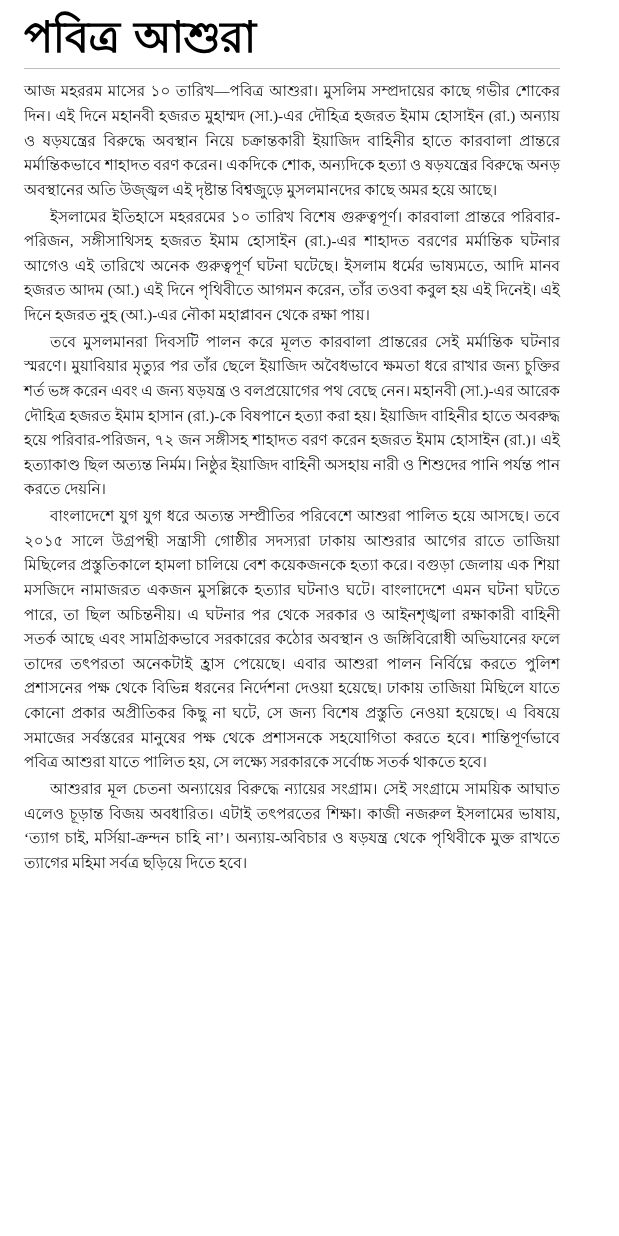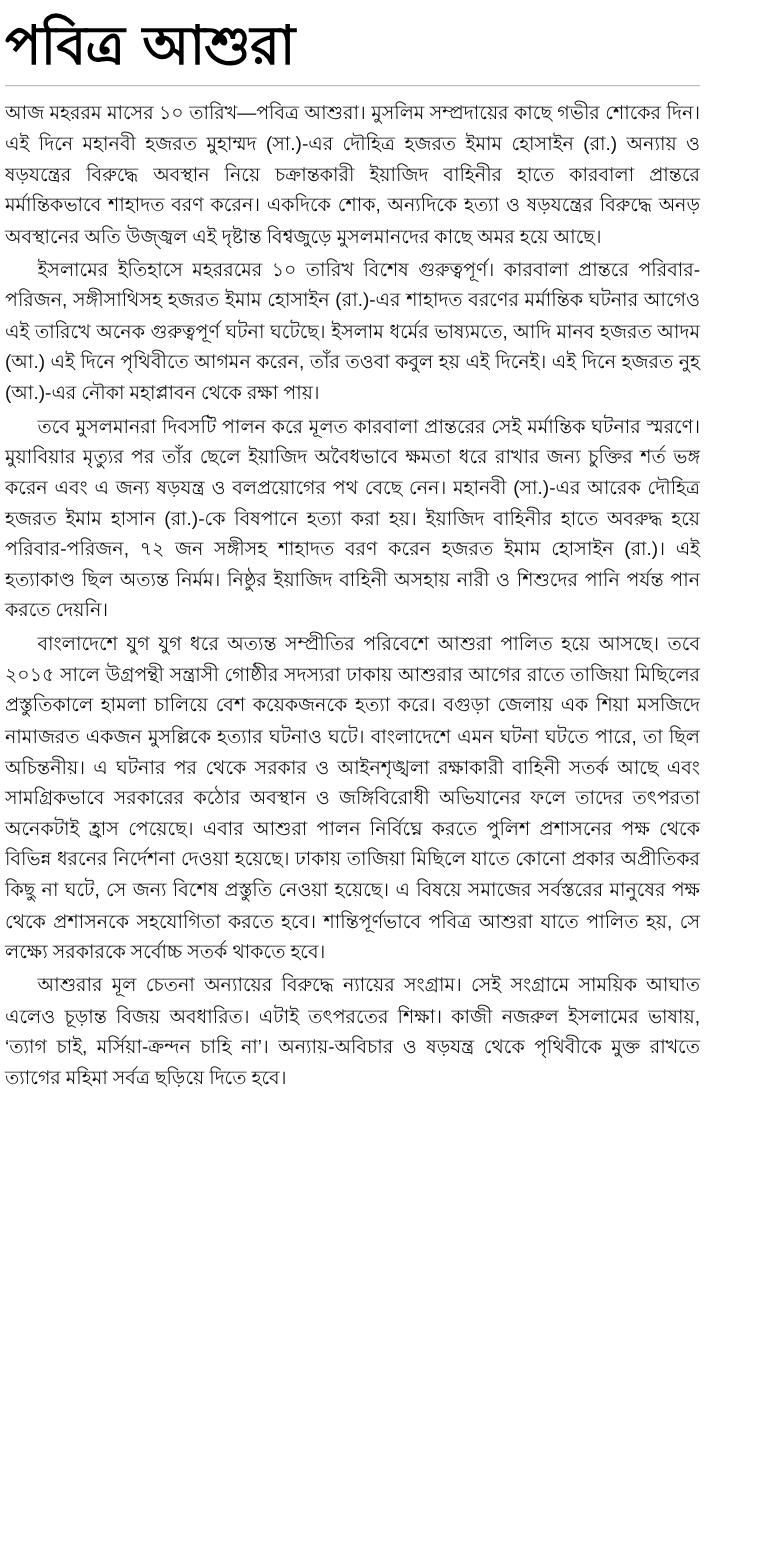--- a/index.html
+++ b/index.html
@@ -9,21 +9,21 @@
   }
   body {
     width: 619px;
     min-height: 1236px;
     font-family: "Liberation Serif", "DejaVu Serif", serif;
     color: #1a1a1a;
   }
   .page {
     width: 576px;
     box-sizing: border-box;
-    padding: 14px 16px 10px 4px;
+    padding: 14px 16px 10px 24px;
   }
   .headline {
     font-family: "DejaVu Sans", "Liberation Sans", sans-serif;
     font-weight: bold;
     font-size: 43px;
     line-height: 1.08;
     letter-spacing: -0.5px;
     margin: 0 0 8px 0;
     color: #000000;
   }
@@ -34,21 +34,21 @@
     line-height: 1.15;
     margin: 0 0 14px 0;
     color: #000000;
   }
   .rule {
     height: 1px;
     background: #bdbdbd;
     margin: 0 0 10px 0;
   }
   .body-text p {
-    font-family: Liberation Sans, sans-serif;
+    font-family: Liberation Serif, serif;
     font-size: 15.2px;
     line-height: 1.62;
     text-align: justify;
     text-justify: inter-word;
     margin: 0 0 2px 0;
     text-indent: 26px;
     color: #111111;
     word-spacing: -0.2px;
   }
   .body-text p:first-child {

